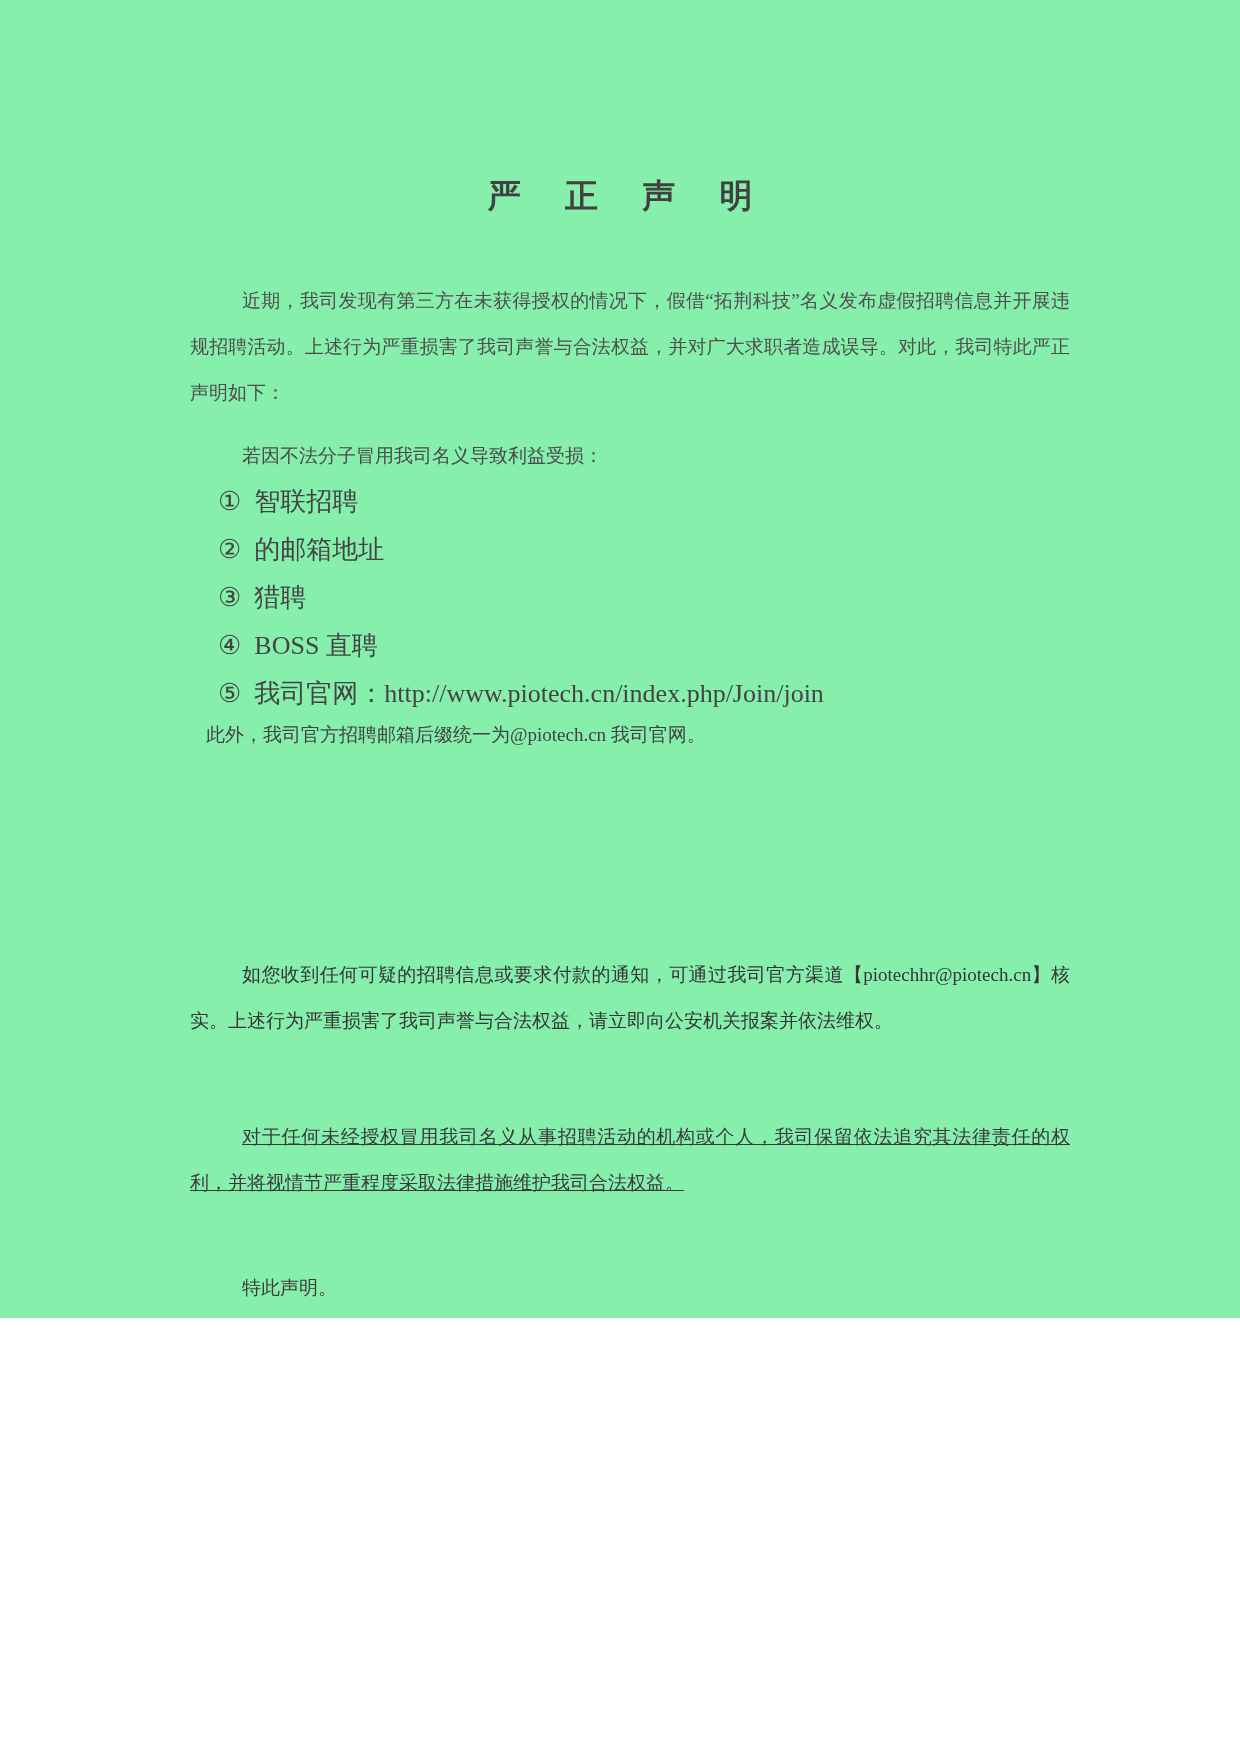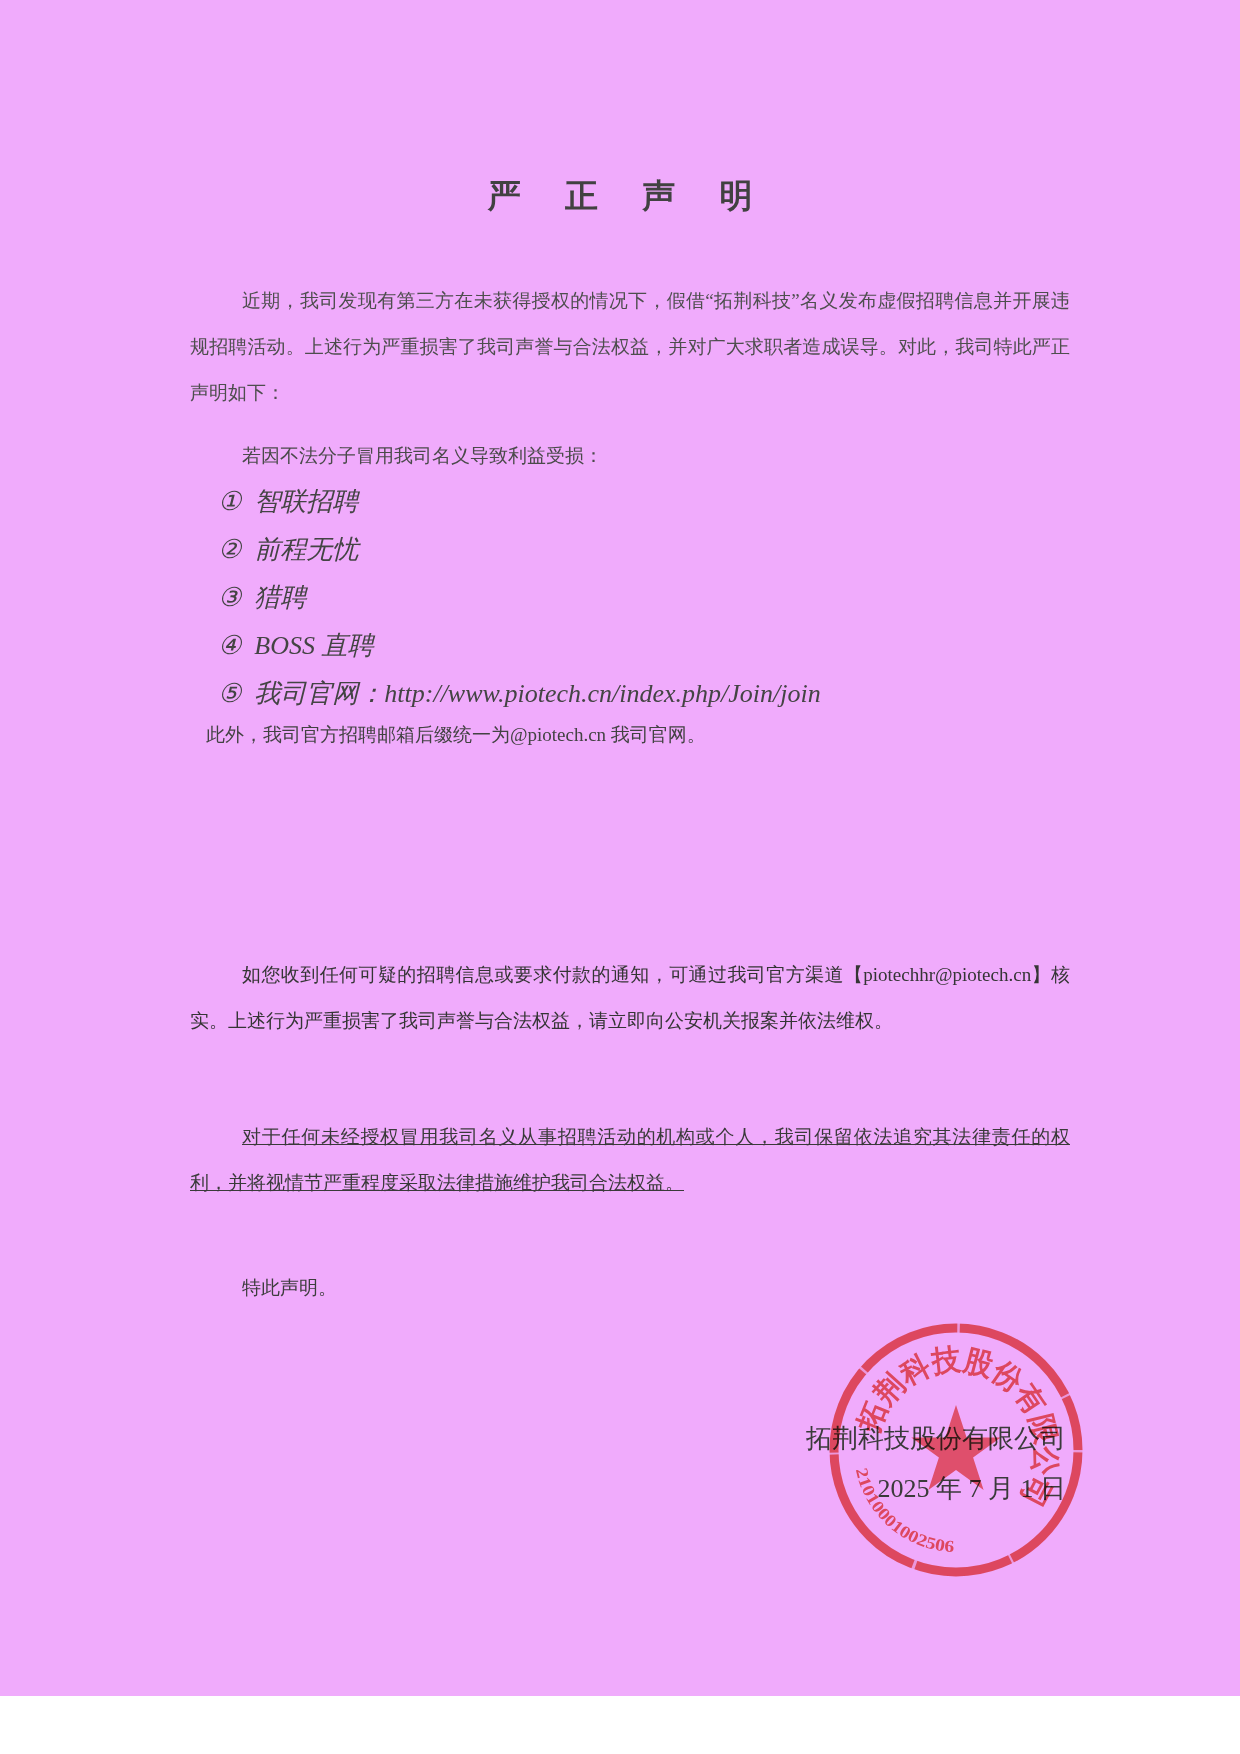--- a/index.html
+++ b/index.html
@@ -1,33 +1,33 @@
 <!DOCTYPE html>
 <html><head>
 <meta charset="utf-8">
 <style>
   html,body{margin:0;padding:0;background:#ffffff;}
   .page{
-    position:relative;width:1240px;height:1696px;background:#f0abfc;
+    position:relative;width:1240px;height:1318px;background:#86efac;
     font-family:"Liberation Serif","DejaVu Serif",serif;color:#3b3b3b;
     overflow:hidden;
   }
   .title{
     position:absolute;top:174px;left:0;width:1240px;margin:0;
     text-align:center;font-size:33px;font-weight:bold;color:#414141;
     letter-spacing:18px;text-indent:18px;
   }
   .block{
     position:absolute;left:190px;width:880px;margin:0;
     font-size:19px;line-height:46px;text-align:justify;
   }
   .indent{text-indent:52px;}
   .p1{top:278px;color:#4e4e4e;}
   .intro{top:433px;color:#4a4a4a;}
-  .list{position:absolute;left:190px;top:478px;width:880px;color:#444444;font-style:italic;}
+  .list{position:absolute;left:190px;top:478px;width:880px;color:#444444;}
   .list-row{height:48px;line-height:48px;font-size:26px;padding-left:28px;}
   .list-marker{display:inline-block;margin-right:13px;}
   .note{top:712px;text-indent:16px;color:#424242;}
   .p2{top:772px;color:#3a3a3a;}
   .p3{top:952px;color:#353535;}
   .p4{top:1114px;color:#3a3a3a;text-decoration:underline;}
   .closing{top:1265px;color:#3d3d3d;}
   .sig{
     position:absolute;right:174px;margin:0;text-align:right;
     font-size:26px;line-height:46px;color:#3a3a3a;white-space:nowrap;
@@ -53,21 +53,21 @@
 
   <p class="block indent p1">近期，我司发现有第三方在未获得授权的情况下，假借“拓荆科技”名义发布虚假招聘信息并开展违规招聘活动。上述行为严重损害了我司声誉与合法权益，并对广大求职者造成误导。对此，我司特此严正声明如下：</p>
 
   <p class="block indent intro">若因不法分子冒用我司名义导致利益受损：</p>
 
   <div class="list">
     <div class="list-row">
       <span class="list-marker">①</span><span>智联招聘</span>
     </div>
     <div class="list-row">
-      <span class="list-marker">②</span><span>前程无忧</span>
+      <span class="list-marker">②</span><span>的邮箱地址</span>
     </div>
     <div class="list-row">
       <span class="list-marker">③</span><span>猎聘</span>
     </div>
     <div class="list-row">
       <span class="list-marker">④</span><span>BOSS 直聘</span>
     </div>
     <div class="list-row">
       <span class="list-marker">⑤</span><span>我司官网：http://www.piotech.cn/index.php/Join/join</span>
     </div>

